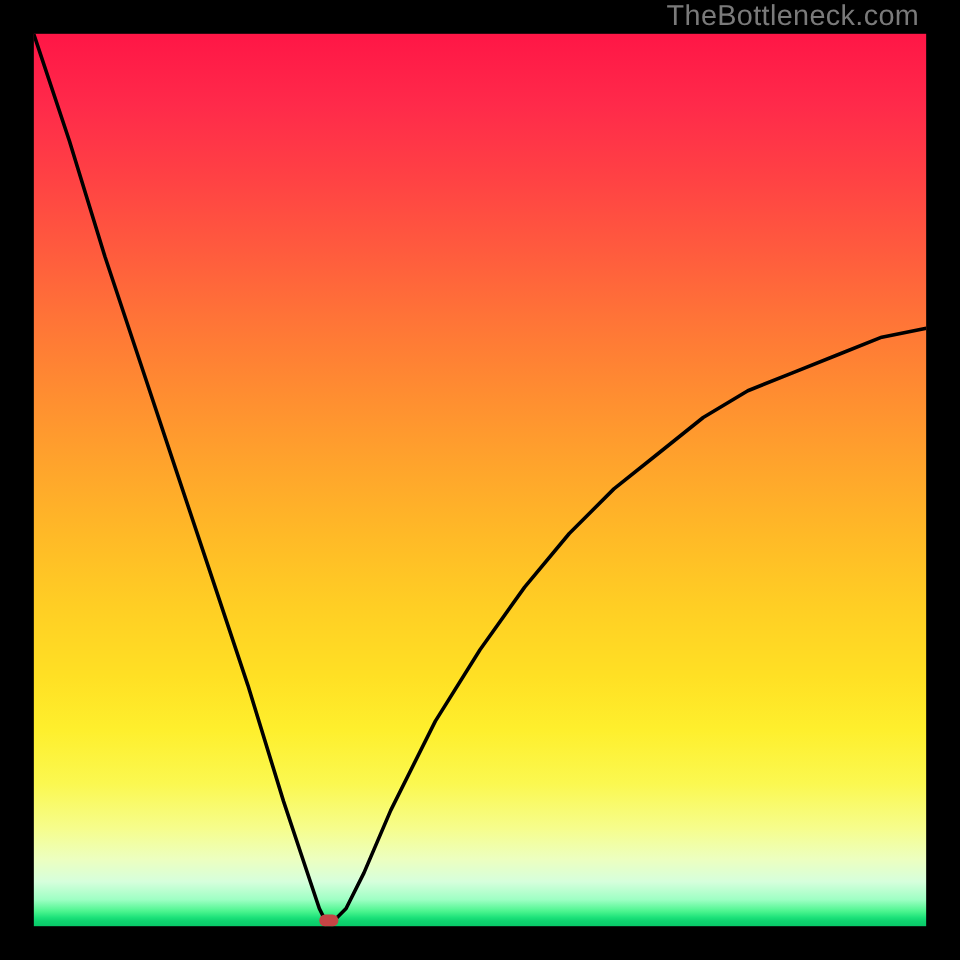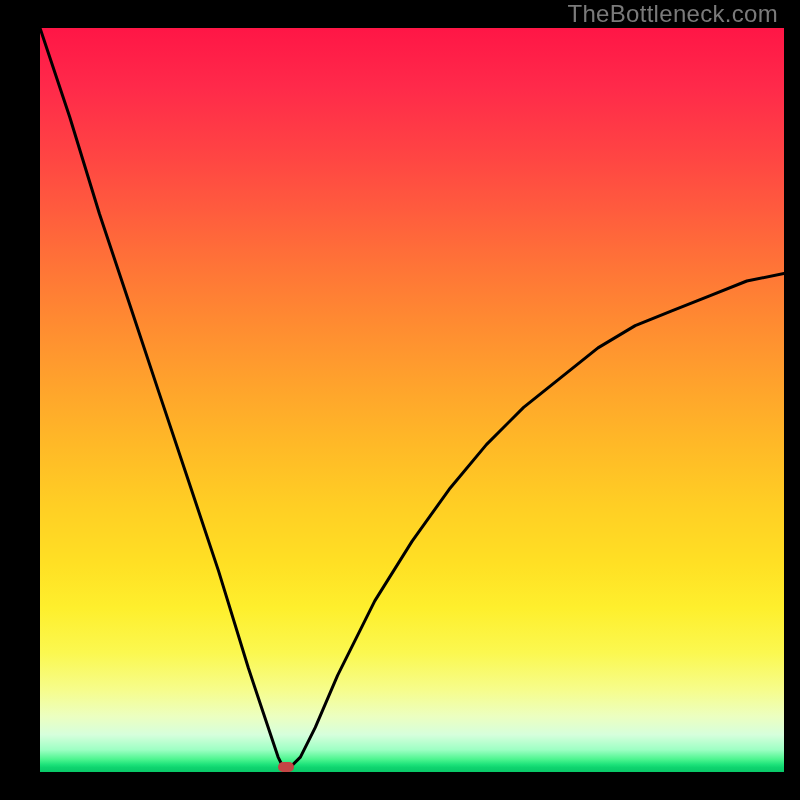--- a/index.html
+++ b/index.html
@@ -6,21 +6,21 @@
     margin: 0;
     padding: 0;
     width: 800px;
     height: 800px;
     background: #000;
     font-family: Arial, Helvetica, sans-serif;
     overflow: hidden;
   }
   .frame {
     position: absolute;
-    left: 12px;
+    left: 0;
     top: 0;
     width: 772px;
     height: 800px;
     background: #000;
   }
   .plot {
     position: absolute;
     left: 28px;
     top: 28px;
     width: 744px;

